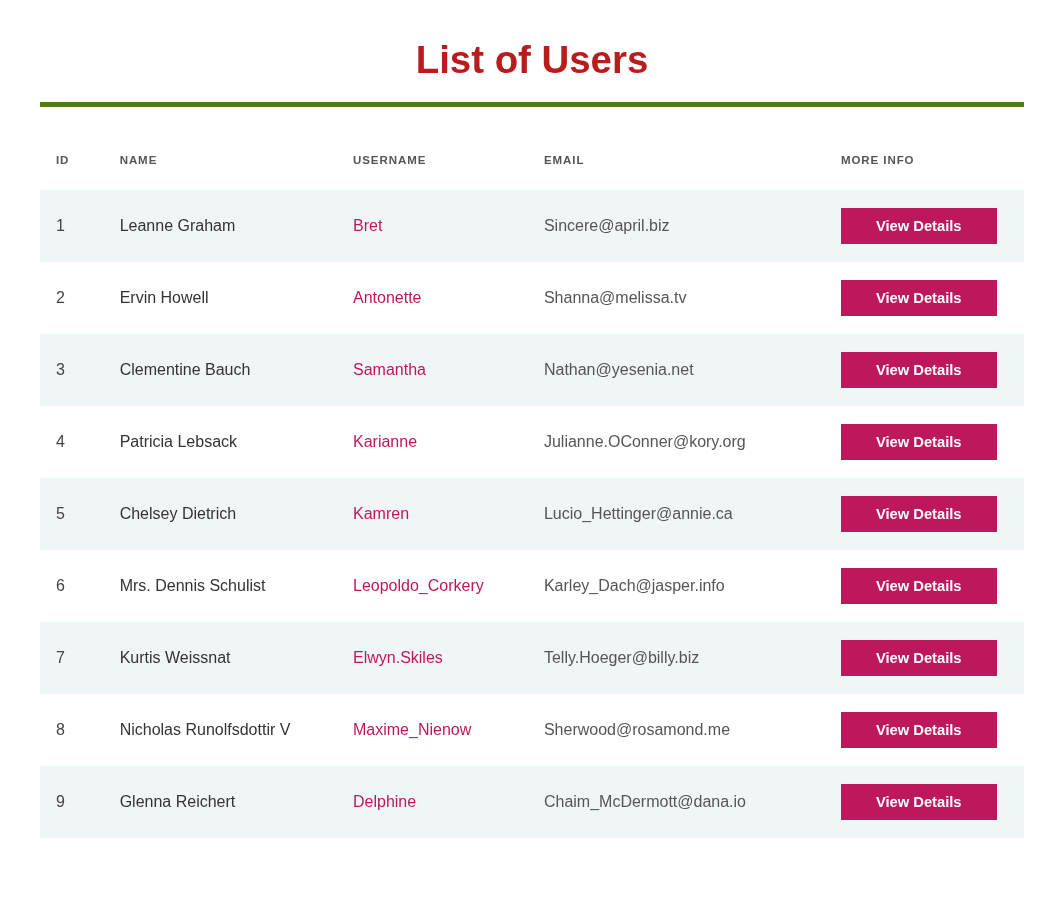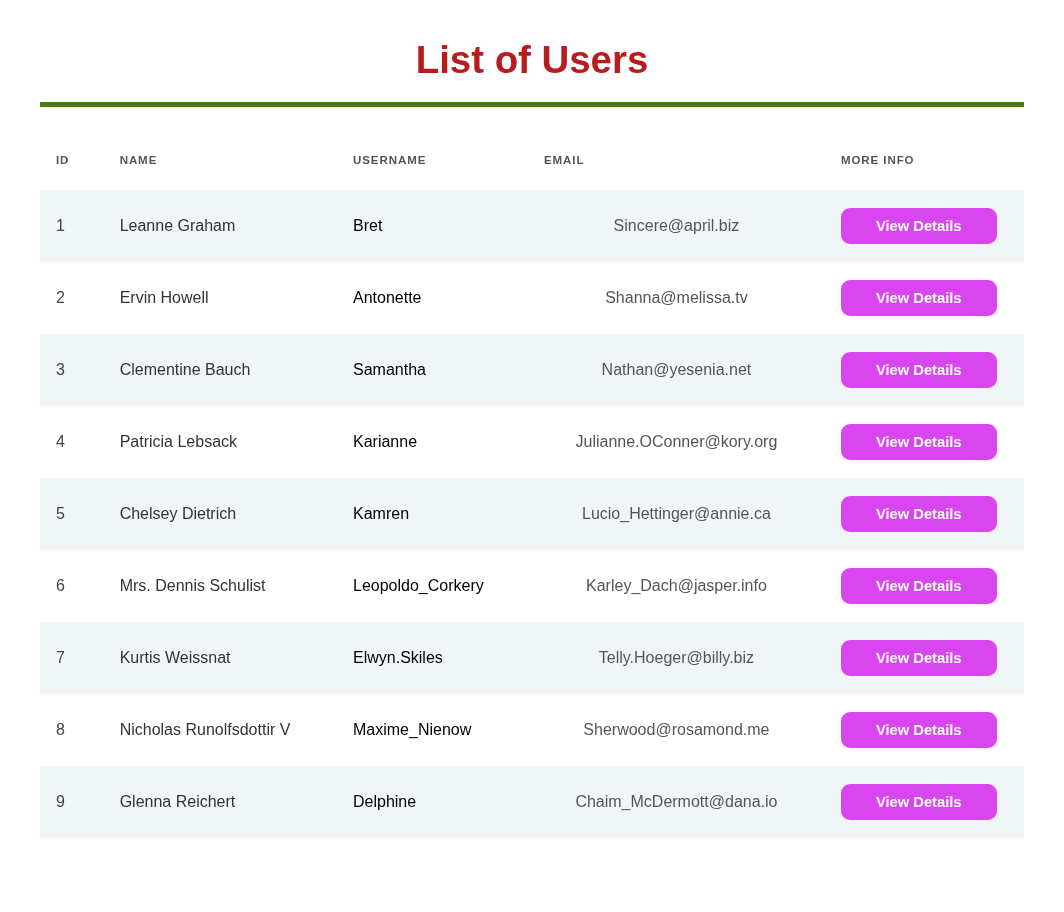--- a/index.html
+++ b/index.html
@@ -59,35 +59,34 @@
       font-weight: 400;
       color: #444;
       width: 60px;
     }
 
     .user-table tbody tr td:nth-child(2) {
       width: 220px;
     }
 
     .user-table tbody tr td:nth-child(3) {
-      color: #000000;
+      color: #be185d;
       width: 180px;
     }
 
     .user-table tbody tr td:nth-child(4) {
       color: #555;
       width: 280px;
-      text-align: center;
     }
 
     .view-details-btn {
-      background-color: #d946ef;
+      background-color: #be185d;
       color: #fff;
       border: none;
-      border-radius: 9px;
+      border-radius: 0;
       padding: 10px 35px;
       font-size: 0.92rem;
       font-weight: bold;
       cursor: pointer;
       white-space: nowrap;
     }
 
     .col-id { width: 60px; }
     .col-name { width: 220px; }
     .col-username { width: 180px; }

